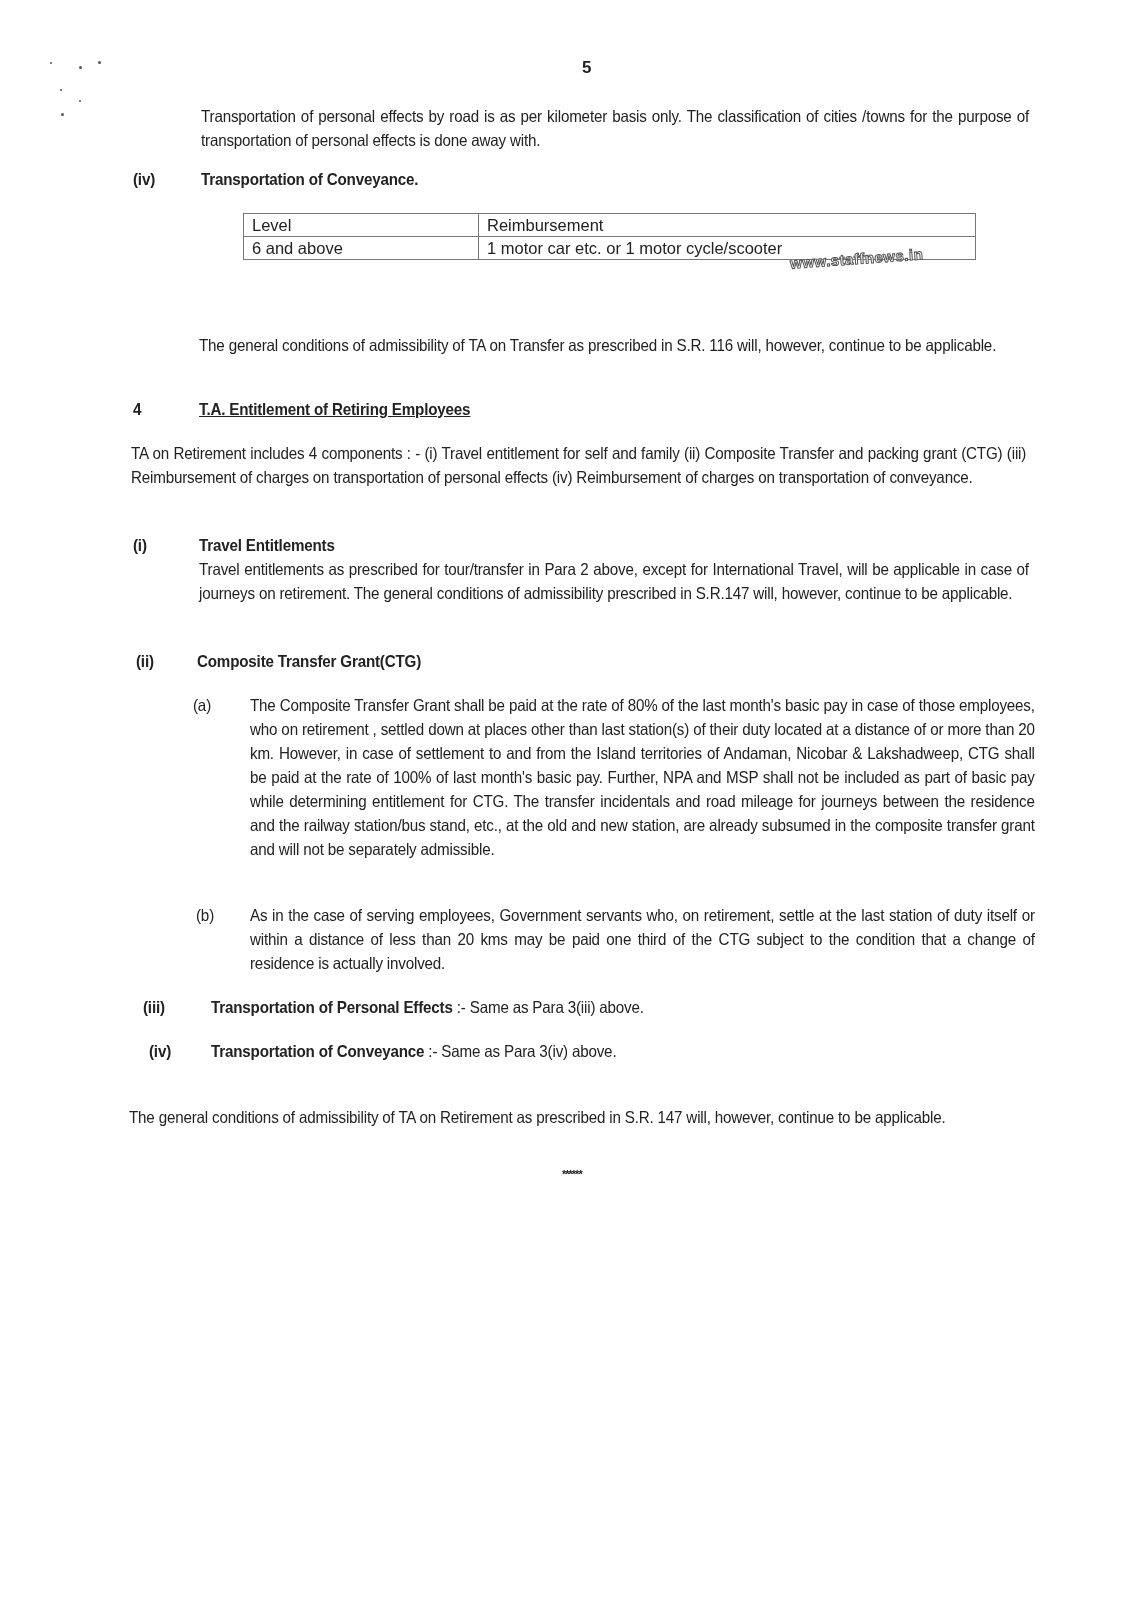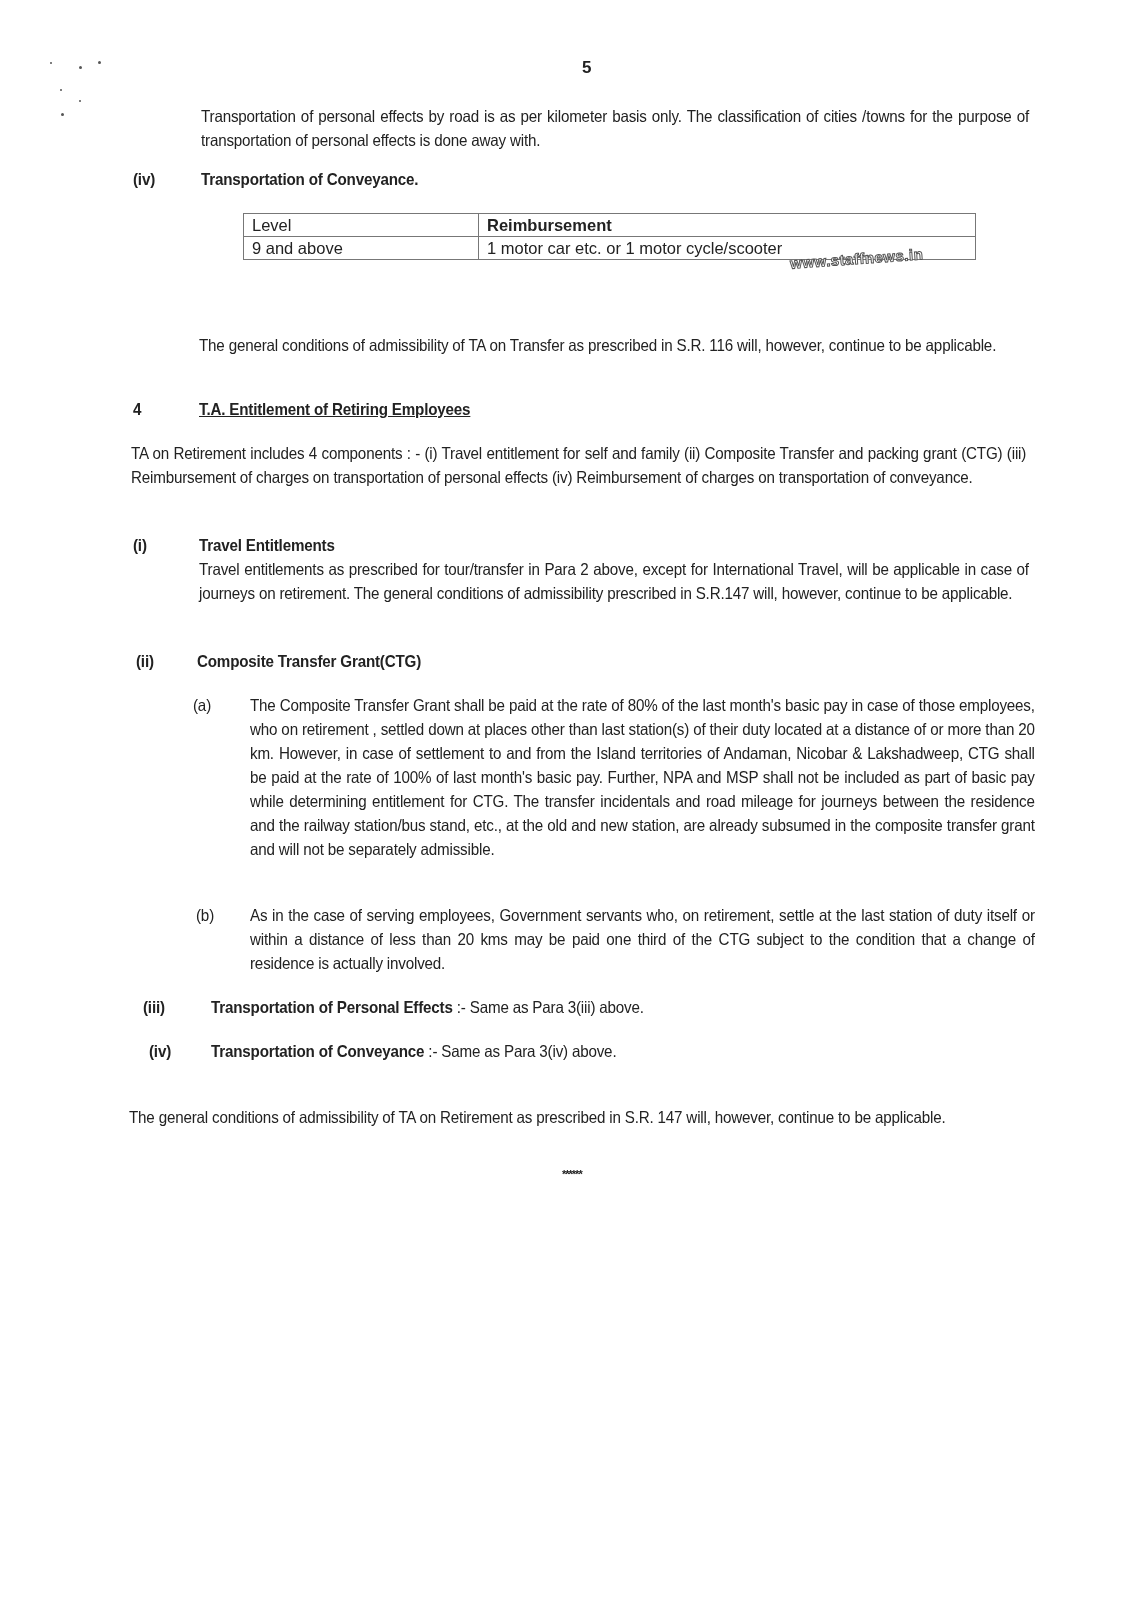--- a/index.html
+++ b/index.html
@@ -47,24 +47,24 @@
   <div class="abs txt just" style="left:201px;top:104px;width:900px;">Transportation of personal effects by road is as per  kilometer basis only.  The classification of  cities /towns for the purpose of transportation of personal effects is done away with.</div>
 
   <div class="abs txt bold" style="left:133px;top:167px;">(iv)</div>
   <div class="abs txt bold" style="left:201px;top:167px;">Transportation of Conveyance.</div>
 
   <div class="abs" style="left:226px;top:213px;margin-left:17px;">
     <table class="conv">
       <tbody>
           <tr>
         <td style="width:226px;">Level</td>
-        <td style="width:488px;font-weight:bold;">Reimbursement</td>
+        <td style="width:488px;">Reimbursement</td>
       </tr>
       <tr>
-        <td>9 and above</td>
+        <td>6 and above</td>
         <td>1 motor car etc. or 1 motor cycle/scooter</td>
       </tr>
     </tbody>
       </table>
   </div>
   <div class="watermark">www.staffnews.in</div>
 
   <div class="abs txt just" style="left:199px;top:333px;width:900px;">The general conditions of admissibility of TA on Transfer as prescribed in S.R. 116 will, however, continue to be applicable.</div>
 
   <div class="abs txt bold" style="left:133px;top:397px;">4</div>

